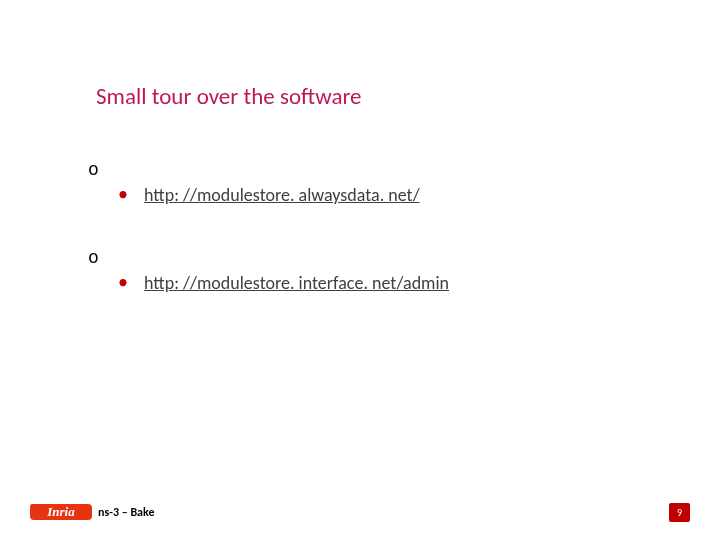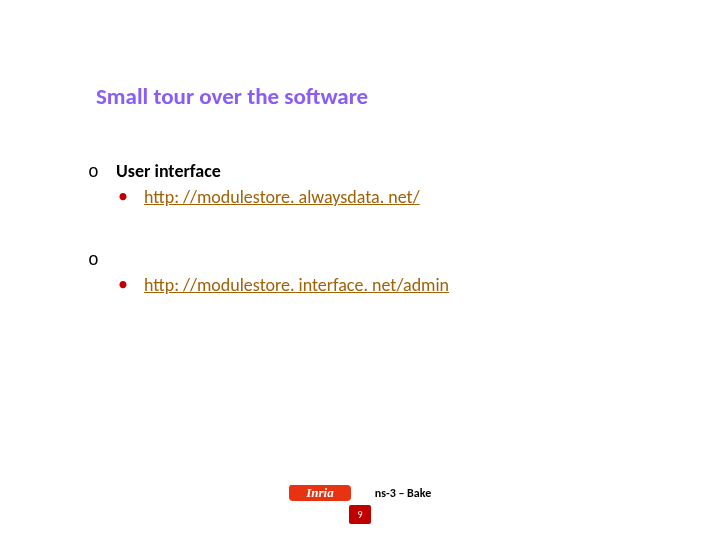--- a/index.html
+++ b/index.html
@@ -8,22 +8,22 @@
       height: 540px;
       font-family: Calibri, Arial, sans-serif;
       background: #fff;
       position: relative;
     }
     .slide-title {
       position: absolute;
       top: 82px;
       left: 96px;
       font-size: 23px;
-      font-weight: bold;
-      color: #8b5cf6;
+      font-weight: normal;
+      color: #be185d;
     }
     .content {
       position: absolute;
       top: 160px;
       left: 88px;
     }
     .section {
       margin-bottom: 42px;
     }
     .section-header {
@@ -50,47 +50,46 @@
     }
     .red-bullet {
       color: #c00000;
       font-size: 20px;
       width: 26px;
       display: inline-block;
       line-height: 1;
     }
     .link-text {
       font-size: 18px;
-      color: #a16207;
+      color: #404040;
       text-decoration: underline;
       text-align: center;
     }
     .footer {
       position: absolute;
       bottom: 16px;
       left: 30px;
       right: 30px;
       display: flex;
       align-items: center;
       justify-content: space-between;
-      flex-direction: column;
     }
     .logo-area {
       display: flex;
       align-items: center;
     }
     .logo {
       width: 62px;
       height: 24px;
     }
     .footer-title {
       font-size: 12px;
       font-weight: bold;
       color: #000;
-      margin-left: 24px;
+      margin-left: 6px;
       text-align: center;
     }
     .page-number {
       background: #c00000;
       color: #fff;
       font-size: 10px;
       padding: 3px 8px;
       border-radius: 2px;
       min-width: 20px;
       text-align: center;
@@ -98,21 +97,20 @@
   </style>
 </head>
 <body>
 
 <div class="slide-title">Small tour over the software</div>
 
 <div class="content">
   <div class="section">
     <div class="section-header">
       <span class="circle-marker">o</span>
-      <span class="section-title">User interface</span>
     </div>
     <div class="sub-bullet-row">
       <span class="red-bullet">•</span>
       <a class="link-text">http: //modulestore. alwaysdata. net/</a>
     </div>
   </div>
 
   <div class="section">
     <div class="section-header">
       <span class="circle-marker">o</span>

